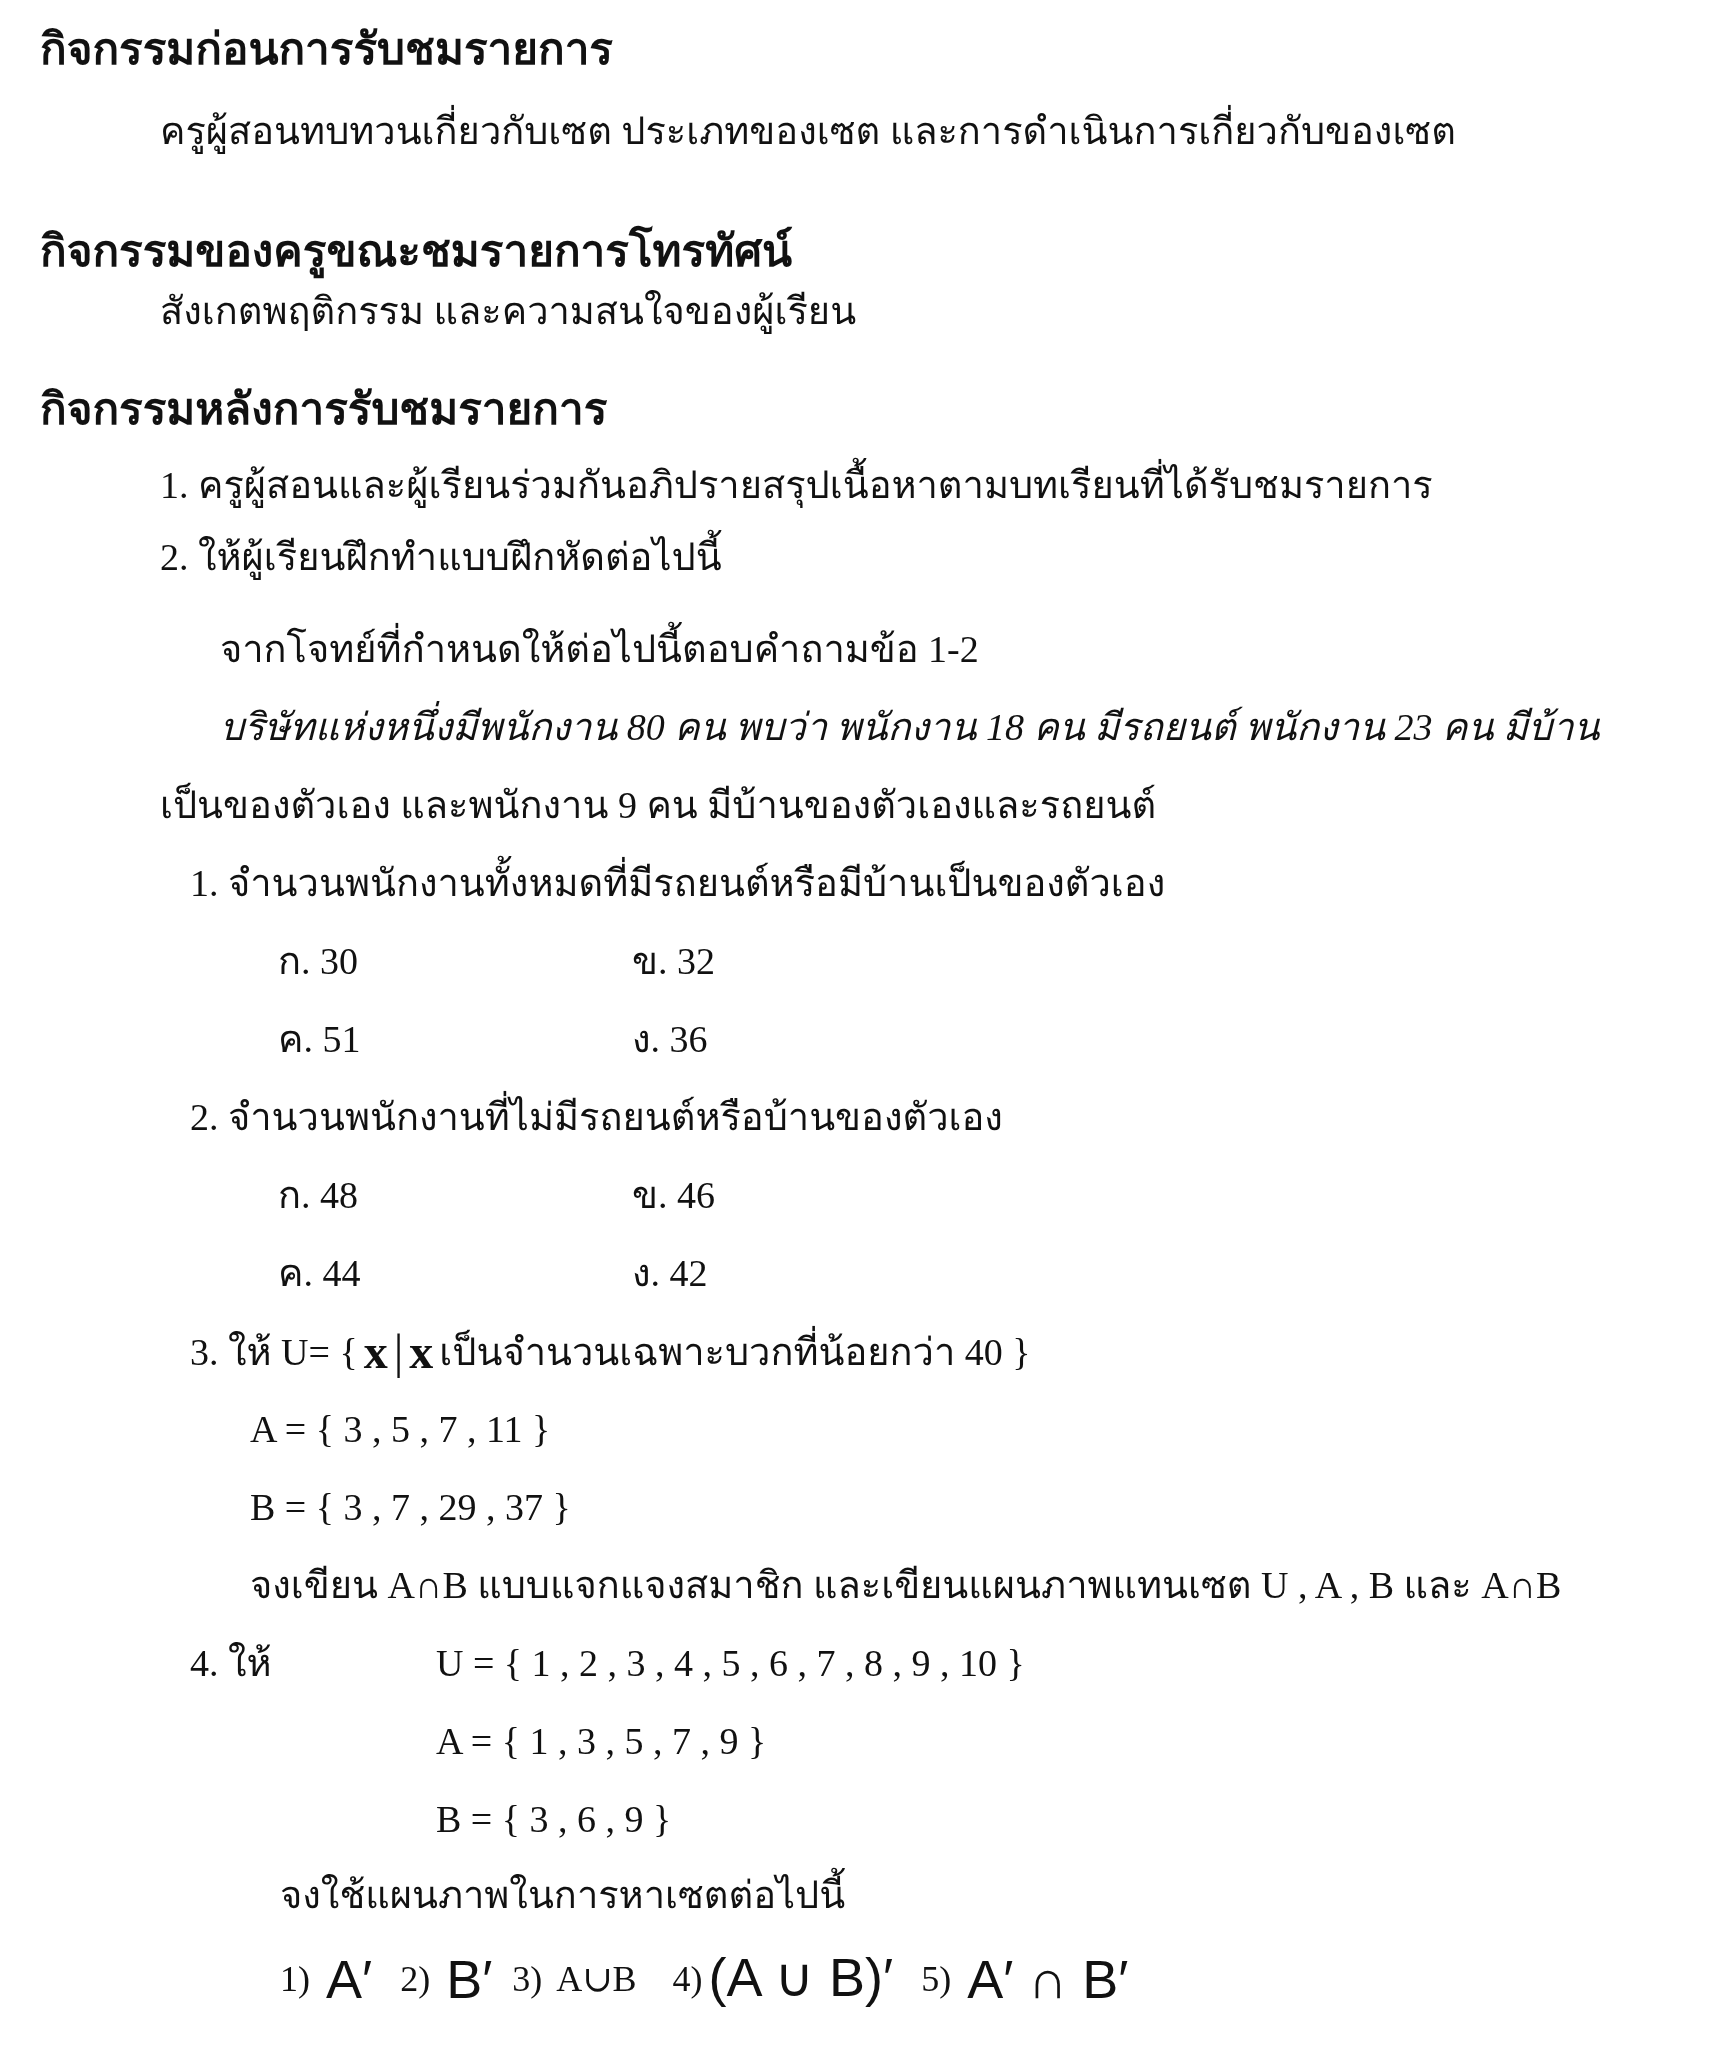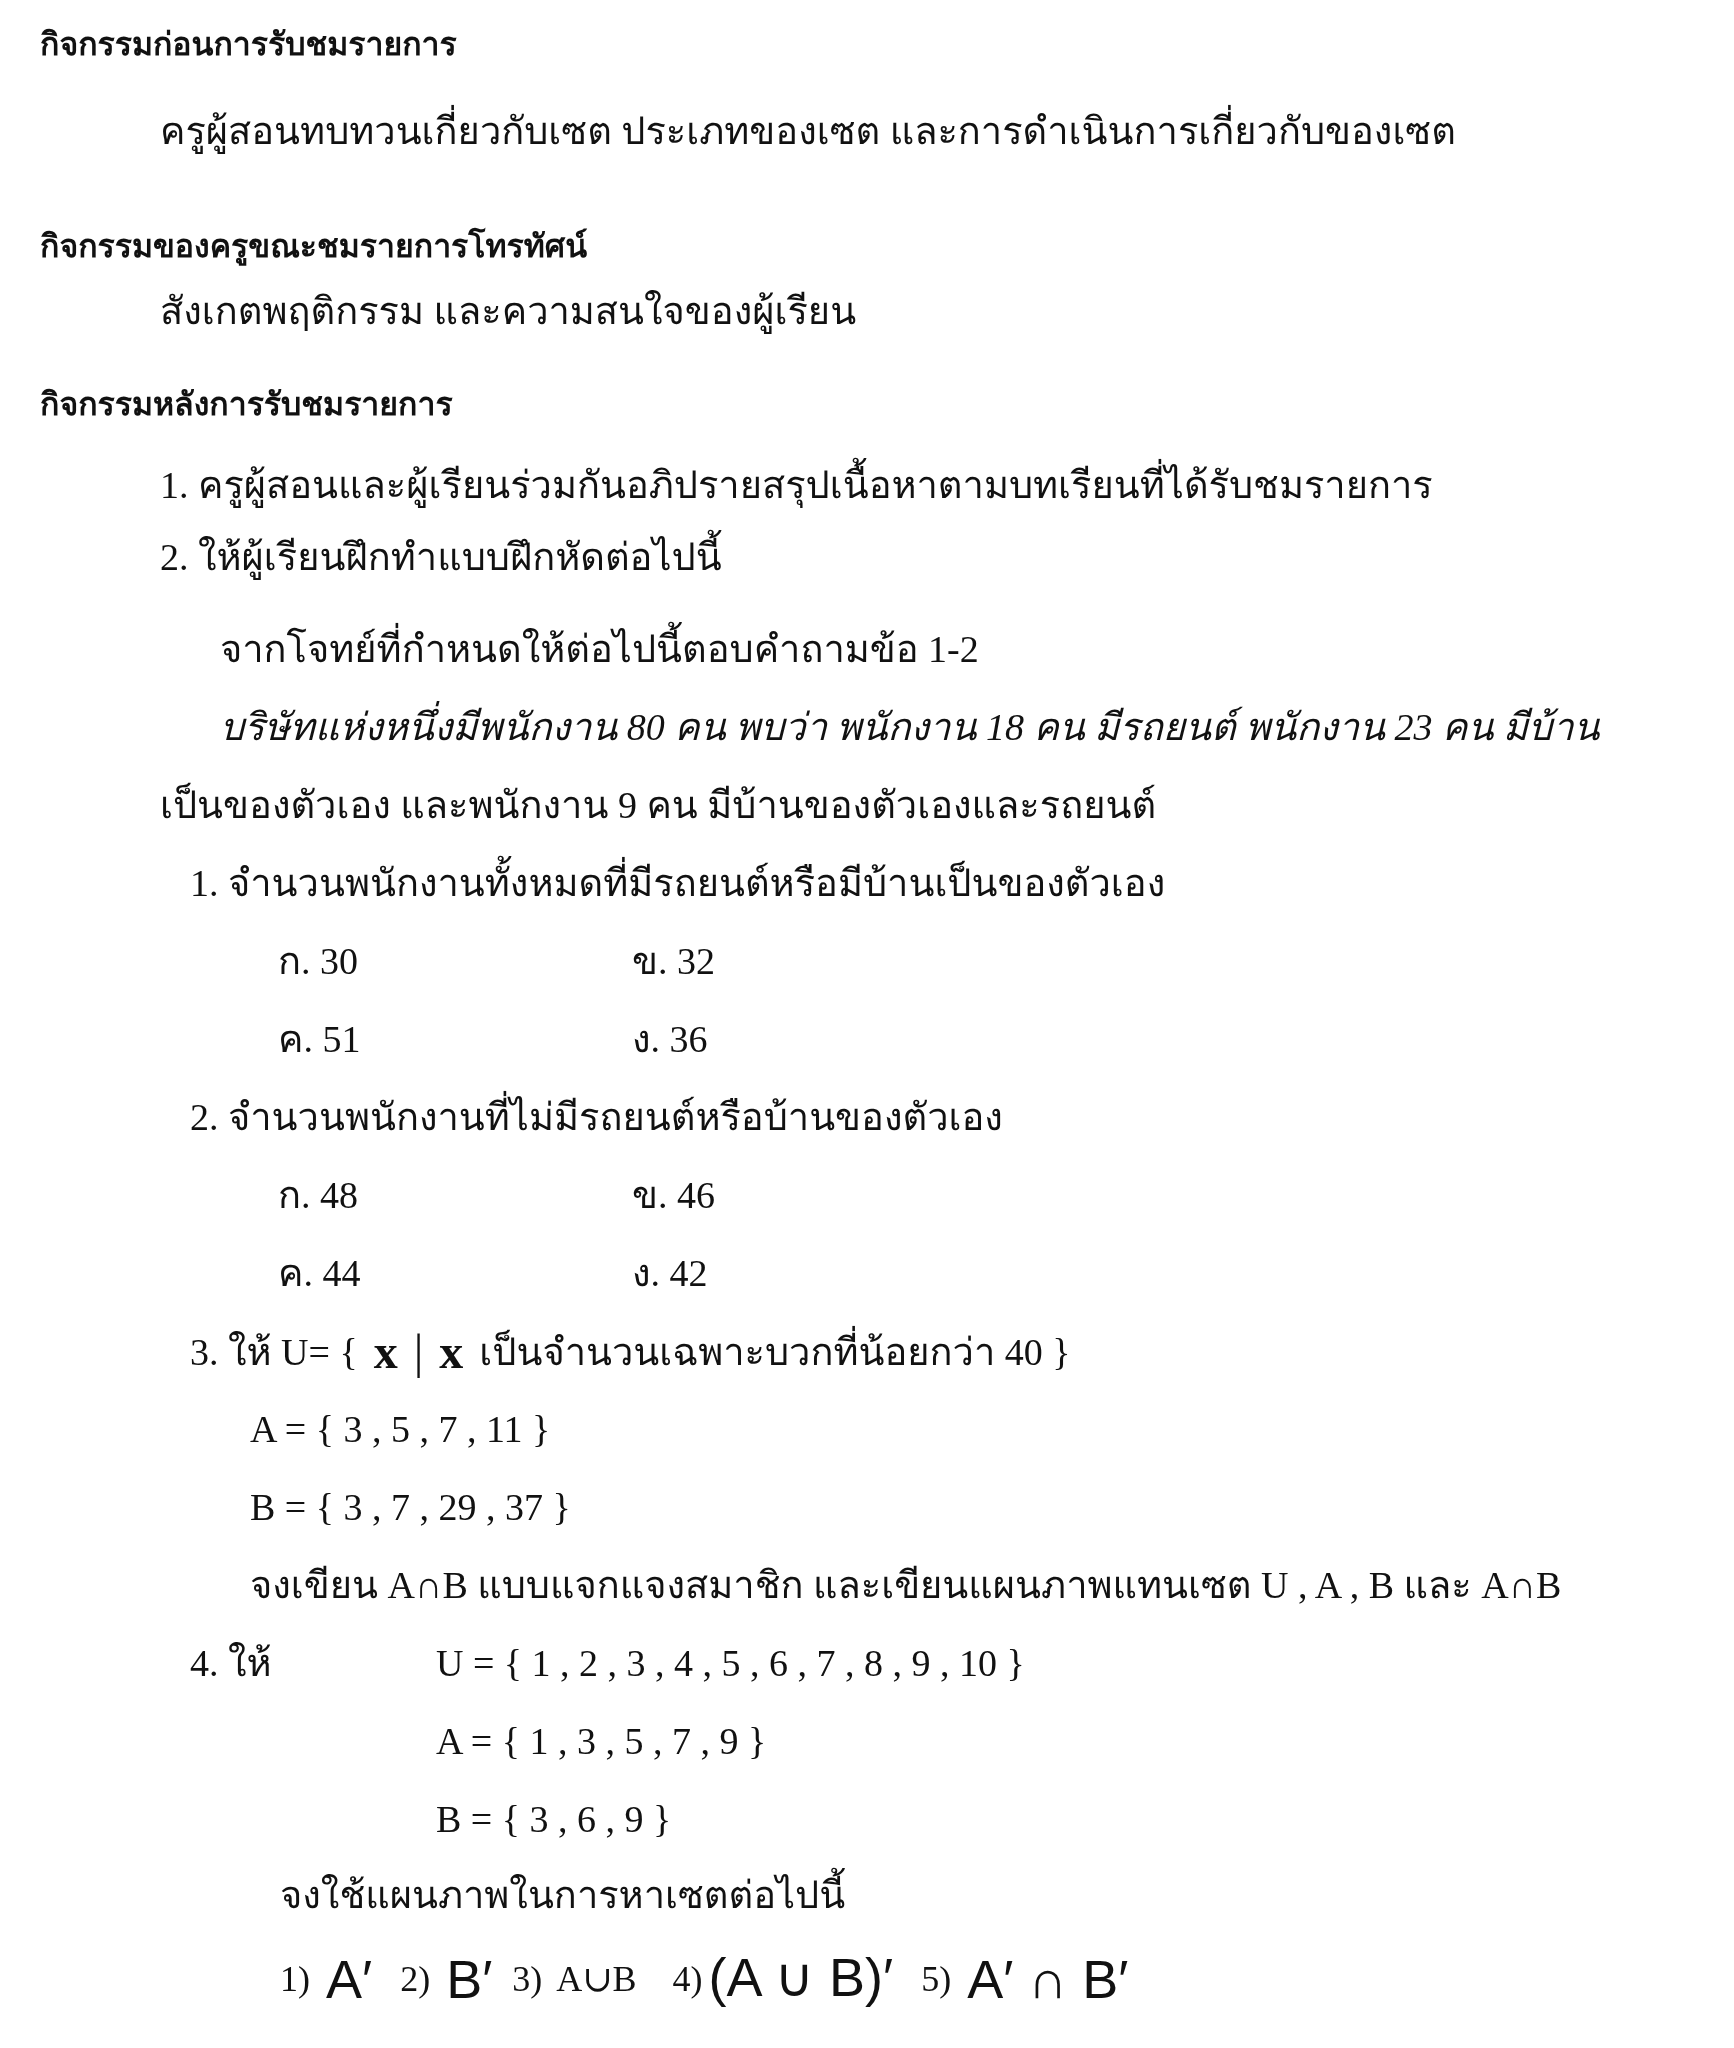--- a/index.html
+++ b/index.html
@@ -1,21 +1,21 @@
 <!DOCTYPE html>
 <html><head>
 <meta charset="utf-8">
 <style>
   html, body { margin: 0; padding: 0; background: #ffffff; }
   body {
     width: 1734px; height: 2048px; position: relative; overflow: hidden;
     font-family: "Liberation Serif", "DejaVu Serif", serif; color: #111111;
   }
   .abs { position: absolute; white-space: nowrap; line-height: 1; }
-  .h { font-weight: bold; font-size: 32px; left: 40px; letter-spacing: 0px; }
+  .h { font-weight: bold; font-size: 44px; left: 40px; letter-spacing: 0px; }
   .t { font-size: 38px; }
   .math { font-family: "Liberation Serif", "DejaVu Serif", serif; }
   .bold-x { font-weight: bold; font-size: 48px; }
   .big-m { font-size: 54px; font-family: "Liberation Sans", sans-serif; }
   .sm { font-size: 36px; }
 </style>
 </head>
 <body>
 
 <div class="abs h" style="top:28px;">กิจกรรมก่อนการรับชมรายการ</div>
@@ -37,21 +37,21 @@
 <div class="abs t" style="top:942px; left:632px;">ข.  32</div>
 <div class="abs t" style="top:1020px; left:278px;">ค.  51</div>
 <div class="abs t" style="top:1020px; left:632px;">ง.  36</div>
 
 <div class="abs t" style="top:1098px; left:190px;">2.  จำนวนพนักงานที่ไม่มีรถยนต์หรือบ้านของตัวเอง</div>
 <div class="abs t" style="top:1176px; left:278px;">ก.  48</div>
 <div class="abs t" style="top:1176px; left:632px;">ข.  46</div>
 <div class="abs t" style="top:1254px; left:278px;">ค.  44</div>
 <div class="abs t" style="top:1254px; left:632px;">ง.  42</div>
 
-<div class="abs t" style="top:1328px; left:190px; display:flex; align-items:center; gap:16px;">
+<div class="abs t" style="top:1328px; left:190px; display:flex; align-items:center; gap:6px;">
   <span>3.  ให้  U= {</span>
   <span class="bold-x">x</span>
   <span class="bold-x" style="font-weight:normal;">|</span>
   <span class="bold-x">x</span>
   <span>เป็นจำนวนเฉพาะบวกที่น้อยกว่า 40 }</span>
 </div>
 <div class="abs t math" style="top:1410px; left:250px;">A  =  { 3 , 5 , 7 , 11 }</div>
 <div class="abs t math" style="top:1488px; left:250px;">B  =  { 3 , 7 , 29 , 37 }</div>
 <div class="abs t" style="top:1566px; left:250px;">จงเขียน  A∩B  แบบแจกแจงสมาชิก และเขียนแผนภาพแทนเซต U , A , B และ A∩B</div>
 

